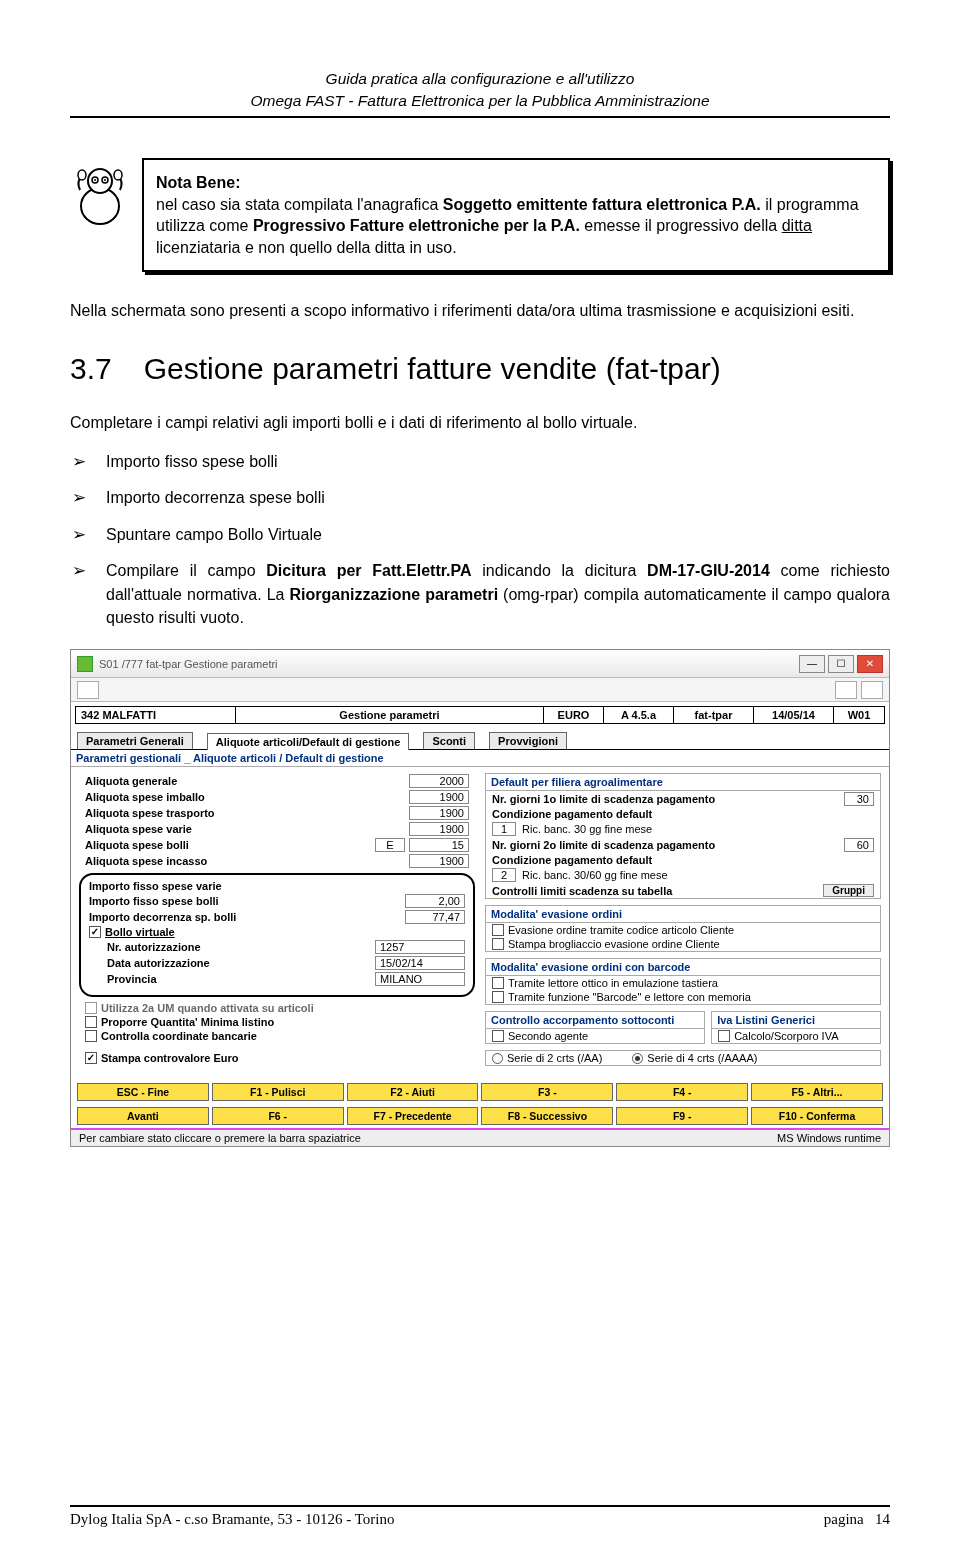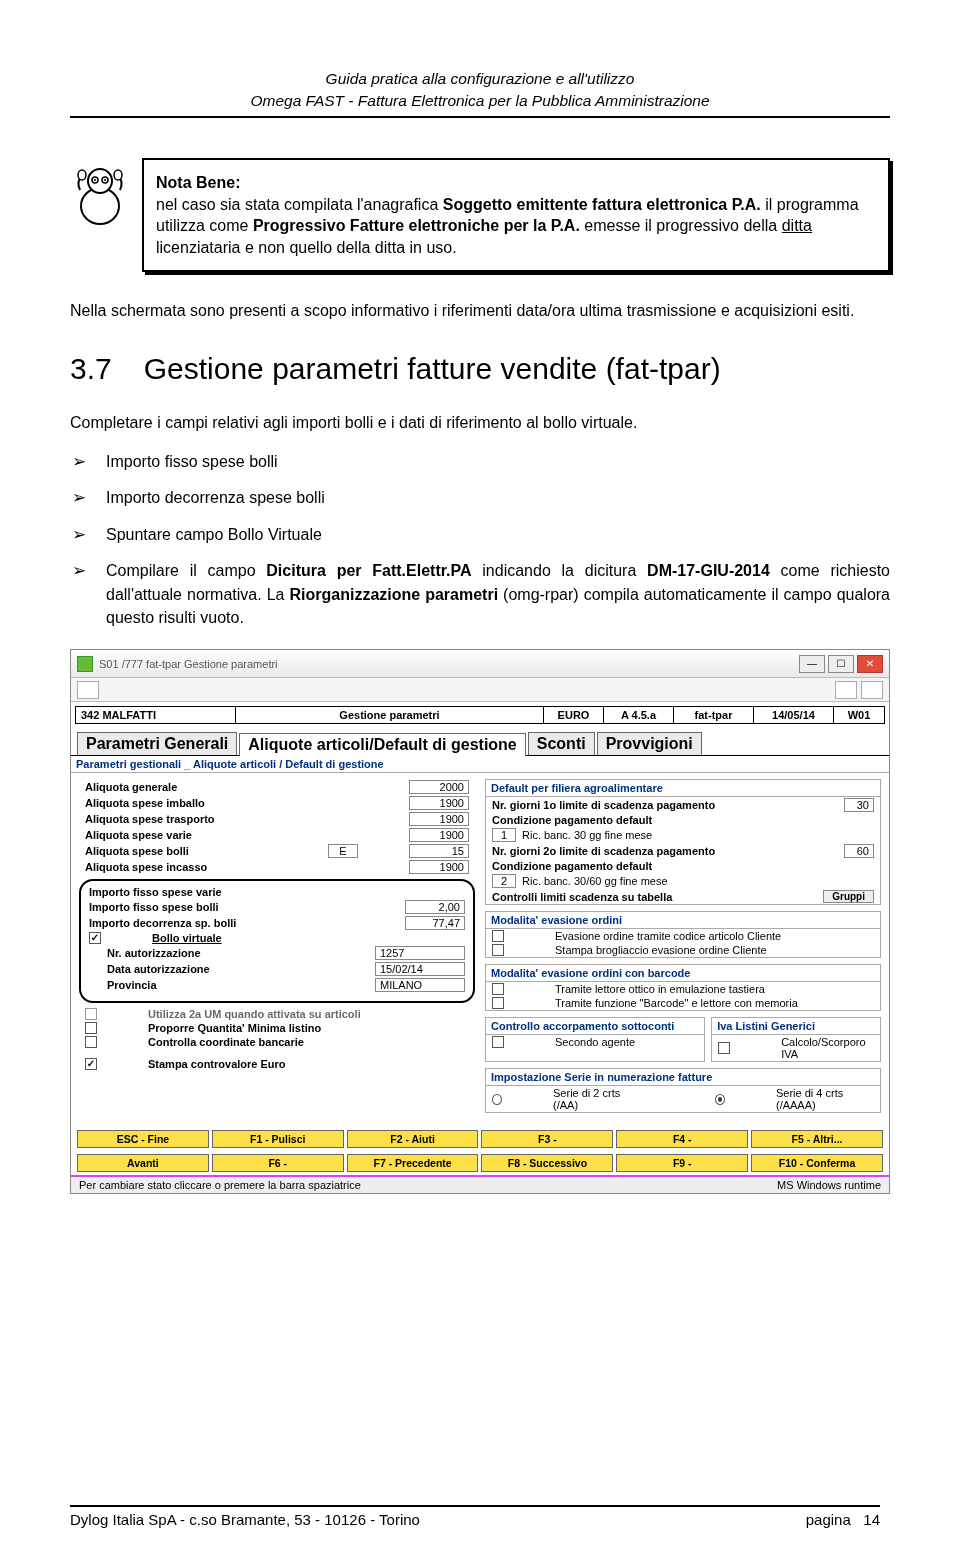--- a/index.html
+++ b/index.html
@@ -25,40 +25,40 @@
   .ss-title-text { flex:1; color:#555;}
   .ss-winbtns { display:flex; gap:3px;}
   .ss-winbtn { width:26px;height:18px;border:1px solid #888;background:#eee;display:flex;align-items:center;justify-content:center;font-size:10px;}
   .ss-winbtn.close{background:#e04b3a;color:#fff;border-color:#b33;}
   .ss-toolbar { height:24px;border-bottom:1px solid #bbb;display:flex;align-items:center;padding:0 6px;gap:4px;background:#f5f5f5;}
   .ss-toolbtn{width:22px;height:18px;border:1px solid #aaa;background:#fff;}
   .ss-inforow{display:grid;grid-template-columns:160px 1fr 60px 70px 80px 80px 50px;border:1px solid #000;margin:4px;font-weight:bold;font-size:11px;}
   .ss-inforow>div{padding:2px 5px;border-right:1px solid #000;text-align:center;}
   .ss-inforow>div:first-child{text-align:left;}
   .ss-inforow>div:last-child{border-right:none;}
-  .ss-tabs{display:flex;gap:2px;padding:4px 6px 0 6px;border-bottom:1px solid #000;font-size:16px;}
+  .ss-tabs{display:flex;gap:14px;padding:4px 6px 0 6px;border-bottom:1px solid #000;font-size:11px;}
   .ss-tab{border:1px solid #666;border-bottom:none;padding:2px 8px;background:#eaeaea;font-weight:bold;}
   .ss-tab.active{background:#fff;position:relative;top:1px;}
   .ss-fieldset-legend{font-weight:bold;font-size:11px;color:#003080;padding:2px 5px;border-bottom:1px solid #aaa;}
   .ss-body{display:flex;padding:6px 8px 8px 8px;gap:10px;}
   .ss-col{flex:1;}
   .ss-group{border:1px solid #aaa;margin-bottom:6px;}
-  .ss-fieldrow{display:flex;align-items:center;padding:1px 6px;font-size:11px;font-weight:bold;gap:47px;}
+  .ss-fieldrow{display:flex;align-items:center;padding:1px 6px;font-size:11px;font-weight:bold;}
   .ss-fieldrow .lbl{flex:1;}
   .ss-fieldrow .val{border:1px solid #888;background:#fff;padding:0 4px;min-width:60px;text-align:right;font-weight:normal;}
   .ss-fieldrow .val.w{min-width:90px;text-align:left;}
   .ss-fieldrow .val.s{min-width:30px;}
   .ss-circled{border:2.5px solid #000;border-radius:14px;padding:4px 2px 8px 2px;margin:4px 0;}
   .ss-check{display:inline-block;width:12px;height:12px;border:1px solid #555;margin-right:4px;vertical-align:middle;text-align:center;line-height:10px;font-size:10px;}
   .ss-radio{display:inline-block;width:11px;height:11px;border:1px solid #555;border-radius:50%;margin-right:4px;vertical-align:middle;position:relative;}
   .ss-radio.sel::after{content:"";position:absolute;inset:2px;background:#333;border-radius:50%;}
   .ss-btnrow{display:grid;grid-template-columns:repeat(6,1fr);gap:3px;padding:3px 6px;font-size:10.5px;font-weight:bold;}
   .ss-btn{border:1px solid #666;background:#fde047;padding:2px;text-align:center;}
   .ss-statusbar{display:flex;justify-content:space-between;padding:2px 8px;font-size:11px;border-top:2px solid #d946ef;background:#eee;}
-  .footer{position:absolute;bottom:38px;left:70px;right:80px;}
+  .footer{position:absolute;bottom:38px;left:70px;right:70px;font-family:Liberation Serif, serif;}
   .footer hr{border:none;border-top:2px solid #000;margin-bottom:4px;}
   .footer-row{display:flex;justify-content:space-between;font-size:15px;}
   .keep-line{white-space: normal;}
   .ss-groupbtn{border:1px solid #888;background:#eee;padding:0 8px;font-size:10px;margin-left:6px;}
   .ss-cond{display:flex;align-items:center;padding:1px 6px;font-size:11px;font-weight:bold;}
   .ss-cond .cv{border:1px solid #888;width:24px;text-align:center;margin-right:6px;font-weight:normal;}
 </style>
 </head>
 <body>
 <div class="page">
@@ -287,21 +287,20 @@
         </div>
         <div class="ss-group" style="flex:1;">
           <div class="ss-fieldset-legend">Iva Listini Generici</div>
           <div class="ss-fieldrow">
                 <span class="ss-check"></span>
                 <span class="lbl" style="font-weight:normal;">Calcolo/Scorporo IVA</span>
               </div>
         </div>
       </div>
       <div class="ss-group">
-        <div class="ss-fieldset-legend">Impostazione Serie in numerazione fatture</div>
         <div class="ss-fieldrow">
           <span class="ss-radio"></span>
               <span style="font-weight:normal;margin-right:30px;">Serie di 2 crts (/AA)</span>
           <span class="ss-radio sel"></span>
               <span style="font-weight:normal;">Serie di 4 crts (/AAAA)</span>
         </div>
       </div>
     </div>
   </div>
   <div class="ss-btnrow">

